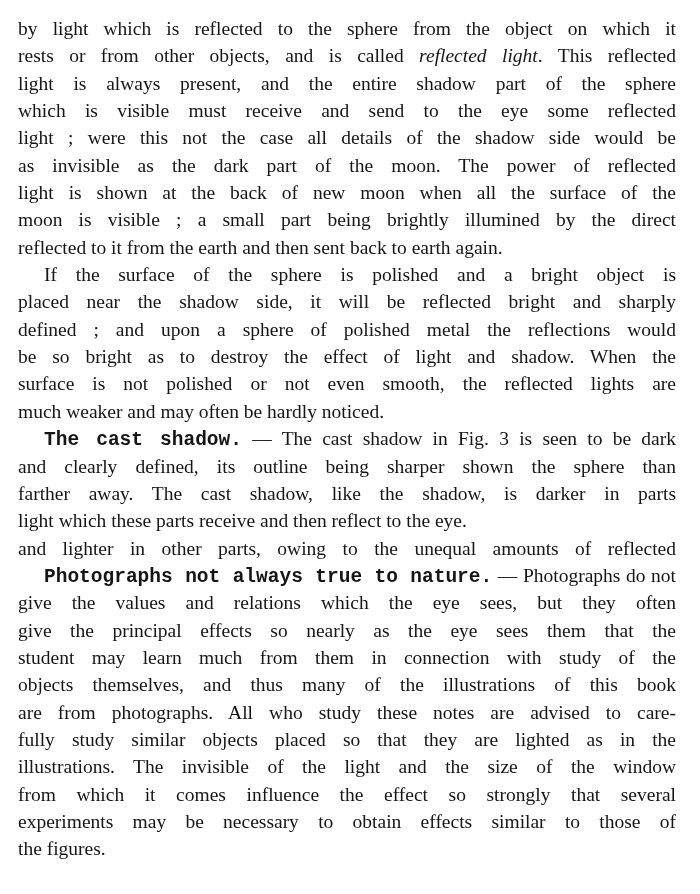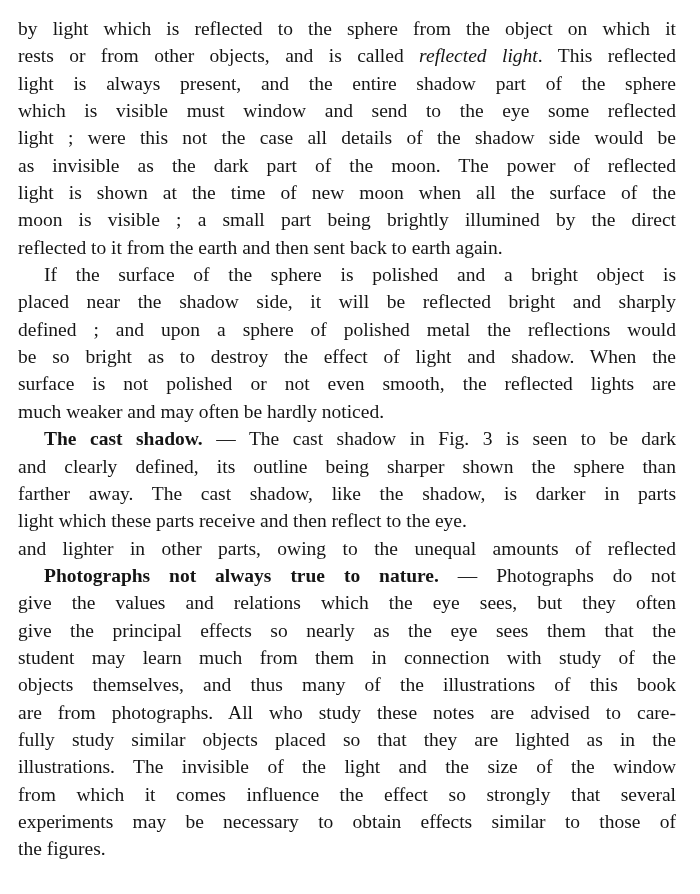--- a/index.html
+++ b/index.html
@@ -25,36 +25,36 @@
     text-align-last: justify;
     height: 27.35px;
     overflow: hidden;
   }
   .line.end {
     text-align-last: left;
   }
   .line.indent {
     text-indent: 26px;
   }
-  .b { font-weight: bold; }
+  .b { font-weight: bold; font-family: Liberation Mono, monospace; }
   .i { font-style: italic; }
 </style>
 </head>
 <body>
 
 <div class="page">
 
   <div class="para">
     <div class="line">by light which is reflected to the sphere from the object on which it</div>
     <div class="line"><span>rests or from other objects, and is called </span><span class="i">reflected light</span><span>.  This reflected</span></div>
     <div class="line">light is always present, and the entire shadow part of the sphere</div>
-    <div class="line">which is visible must window and send to the eye some reflected</div>
+    <div class="line">which is visible must receive and send to the eye some reflected</div>
     <div class="line">light ; were this not the case all details of the shadow side would be</div>
     <div class="line">as invisible as the dark part of the moon.  The power of reflected</div>
-    <div class="line">light is shown at the time of new moon when all the surface of the</div>
+    <div class="line">light is shown at the back of new moon when all the surface of the</div>
     <div class="line">moon is visible ; a small part being brightly illumined by the direct</div>
     <div class="line end">reflected to it from the earth and then sent back to earth again.</div>
   </div>
 
   <div class="para">
     <div class="line indent">If the surface of the sphere is polished and a bright object is</div>
     <div class="line">placed near the shadow side, it will be reflected bright and sharply</div>
     <div class="line">defined ; and upon a sphere of polished metal the reflections would</div>
     <div class="line">be so bright as to destroy the effect of light and shadow.  When the</div>
     <div class="line">surface is not polished or not even smooth, the reflected lights are</div>

